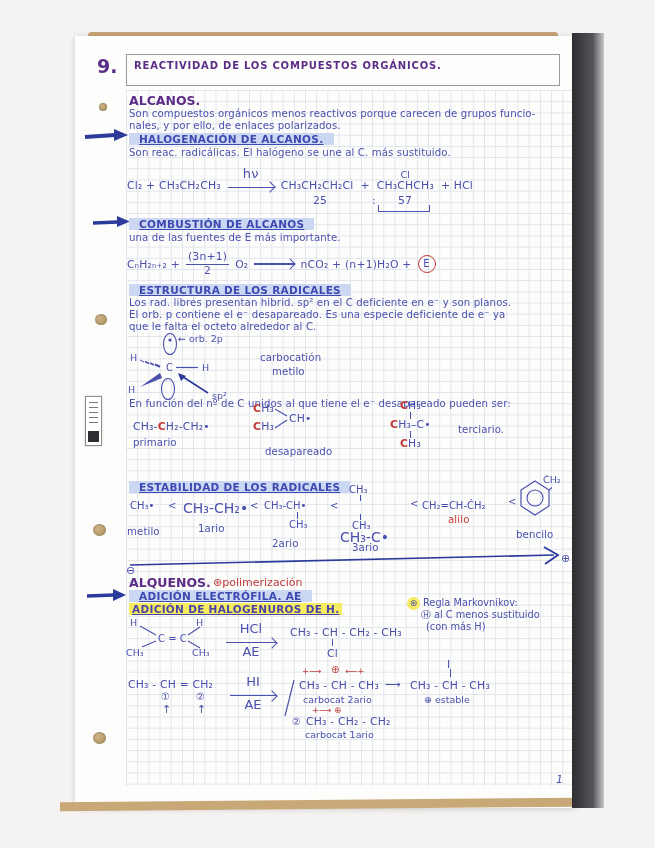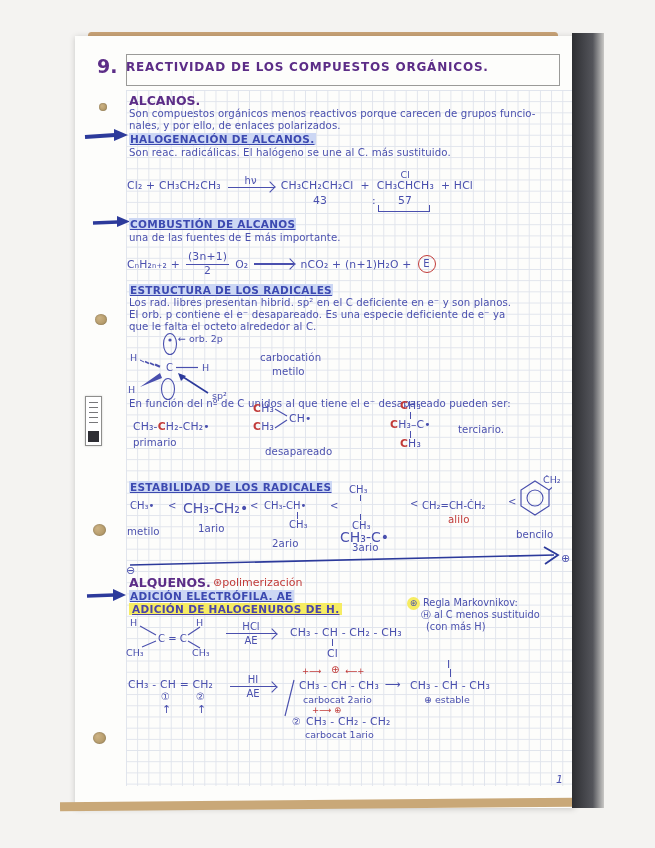--- a/index.html
+++ b/index.html
@@ -10,28 +10,28 @@
   .edge-bottom{position:absolute;left:60px;top:800px;width:516px;height:9px;background:#c9a878;transform:rotate(-.5deg)}
   .dark-band{position:absolute;left:572px;top:33px;width:32px;height:775px;background:linear-gradient(to right,#2d2e32,#54555b 65%,#c9c8c6)}
   .grid{position:absolute;left:126px;top:90px;width:447px;height:696px;
     background-image:linear-gradient(to right,#e0e4ec 1px,transparent 1px),linear-gradient(to bottom,#e0e4ec 1px,transparent 1px);
     background-size:11.2px 11.2px}
   .ink{color:#4a50ae}
   .purple{color:#5c2d87}
   .red{color:#c13a38}
   .b{font-weight:bold}
   .u{}
-  .hlb{background:#ccd7f4;color:#3c49b0;font-weight:bold;text-decoration:underline;padding:0 1px;font-size:10.5px;letter-spacing:.3px}
+  .hlb{background:#ccd7f4;color:#3c49b0;font-weight:bold;text-decoration:underline;padding:0 10px;font-size:10.5px;letter-spacing:.3px}
   .hly{background:#f6ec62;color:#4a44a8;font-weight:bold;text-decoration:underline;padding:0 3px;font-size:10.5px;letter-spacing:.3px}
   .body-txt{font-size:10.2px;letter-spacing:.1px}
   .fml{font-size:10.8px;letter-spacing:.2px}
   .small{font-size:9.5px}
   .titlebox{position:absolute;left:126px;top:54px;width:432px;height:30px;border:1px solid #9a9a98;background:#fdfdfb}
   .rxnarrow{display:inline-flex;flex-direction:column;align-items:center;line-height:1}
-  .rxnarrow .lbl{font-size:10px;color:#4a50ae;margin-bottom:1px}
+  .rxnarrow .lbl{font-size:13px;color:#4a50ae;margin-bottom:7px}
   .arr{position:relative;height:1.4px;background:#4a50ae}
   .arr::after{content:'';position:absolute;right:0;top:-3.2px;width:7px;height:7px;border-top:1.4px solid #4a50ae;border-right:1.4px solid #4a50ae;transform:rotate(45deg);transform-origin:center}
   .frac{display:inline-flex;flex-direction:column;align-items:center;font-size:10.8px;line-height:1.15}
   .frac .num{border-bottom:1.2px solid #4a50ae;padding:0 2px}
   .circE{display:inline-block;width:16px;height:16px;border:1.5px solid #c13a38;border-radius:50%;text-align:center;line-height:16px;font-size:10px;color:#4a50ae}
   .vline{width:1.2px;background:#4a50ae;display:inline-block}
   .bracket{border-left:1.3px solid #4a50ae;border-right:1.3px solid #4a50ae;border-bottom:1.3px solid #4a50ae;height:6px}
   .hole{position:absolute;border-radius:50%;background:radial-gradient(circle at 35% 35%,#cdb384,#a98f5e);box-shadow:inset 0 0 2px rgba(0,0,0,.35)}
   .sticker{position:absolute;left:85px;top:396px;width:15px;height:48px;background:#fff;border:1px solid #8e8e8c;box-shadow:0 0 2px rgba(0,0,0,.2)}
   .sticker .lines{position:absolute;left:3px;top:5px;width:9px;height:24px;background:repeating-linear-gradient(to bottom,#77777a 0 1.5px,transparent 1.5px 5px)}
@@ -67,21 +67,21 @@
   <line x1="1" y1="7" x2="26" y2="6" stroke="#2c3a9b" stroke-width="3.4"></line>
     <polygon points="25,0 38,5.5 25,11" fill="#2c3a9b"></polygon>
 </svg>
 <svg class="abs" style="left:86px;top:589px" width="40" height="13">
   <line x1="1" y1="7" x2="28" y2="6" stroke="#2c3a9b" stroke-width="3.6"></line>
     <polygon points="27,0 40,6 27,12" fill="#2c3a9b"></polygon>
 </svg>
 
 <div class="abs purple b" style="left:97px;top:55px;font-size:19px">9.</div>
 <div class="titlebox"></div>
-<div class="abs purple b" style="left:126px;top:60px;font-size:12px;letter-spacing:.8px">REACTIVIDAD DE LOS COMPUESTOS ORGÁNICOS.</div>
+<div class="abs purple b" style="left:134px;top:60px;font-size:10px;letter-spacing:.8px">REACTIVIDAD DE LOS COMPUESTOS ORGÁNICOS.</div>
 
 <div class="abs purple b u" style="left:129px;top:93px;font-size:12.5px">ALCANOS.</div>
 <div class="abs ink body-txt" style="left:129px;top:108px">Son compuestos orgánicos menos reactivos porque carecen de grupos funcio-</div>
 <div class="abs ink body-txt" style="left:129px;top:120px">nales, y por ello, de enlaces polarizados.</div>
 
 <div class="abs hlb" style="left:129px;top:133px">HALOGENACIÓN DE ALCANOS.</div>
 <div class="abs ink body-txt" style="left:129px;top:147px">Son reac. radicálicas. El halógeno se une al C. más sustituido.</div>
 
 <div class="abs flexrow ink fml" style="left:127px;top:158px;height:34px;gap:7px">
   <span>Cl₂ + CH₃CH₂CH₃</span>
@@ -90,21 +90,21 @@
     <span class="arr" style="width:46px"></span>
   </span>
   <span>CH₃CH₂CH₂Cl</span>
   <span>+</span>
   <span class="col">
     <span class="small">Cl</span>
     <span>CH₃CHCH₃</span>
   </span>
   <span>+ HCl</span>
 </div>
-<div class="abs ink fml" style="left:313px;top:194px">43</div>
+<div class="abs ink fml" style="left:313px;top:194px">25</div>
 <div class="abs ink fml" style="left:372px;top:194px">:</div>
 <div class="abs ink fml" style="left:398px;top:194px">57</div>
 <div class="abs bracket" style="left:378px;top:205px;width:50px"></div>
 
 <div class="abs hlb" style="left:129px;top:218px">COMBUSTIÓN DE ALCANOS</div>
 <div class="abs ink body-txt" style="left:129px;top:232px">una de las fuentes de E más importante.</div>
 <div class="abs ink fml" style="left:127px;top:248px;display:flex;align-items:center;gap:6px;height:32px">
   <span>CₙH₂ₙ₊₂ +</span>
   <span class="frac">
     <span class="num">(3n+1)</span>

